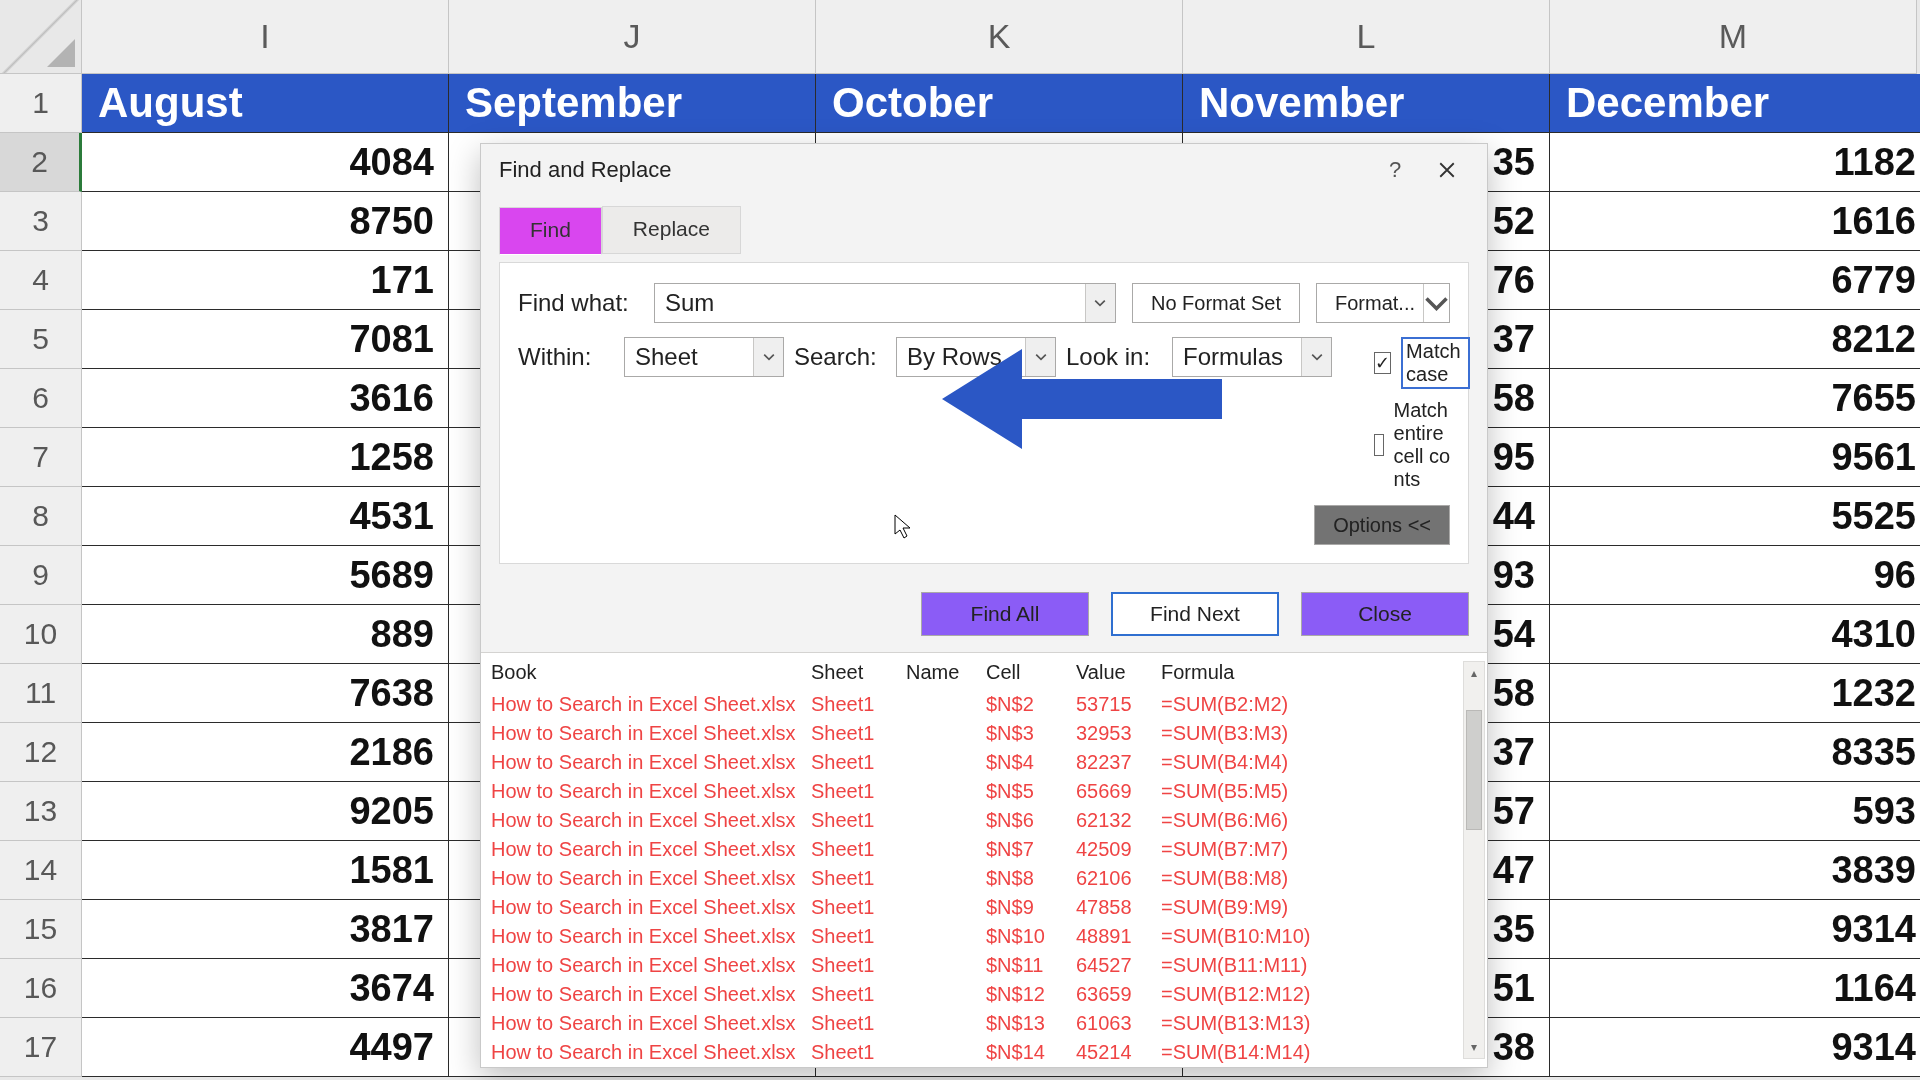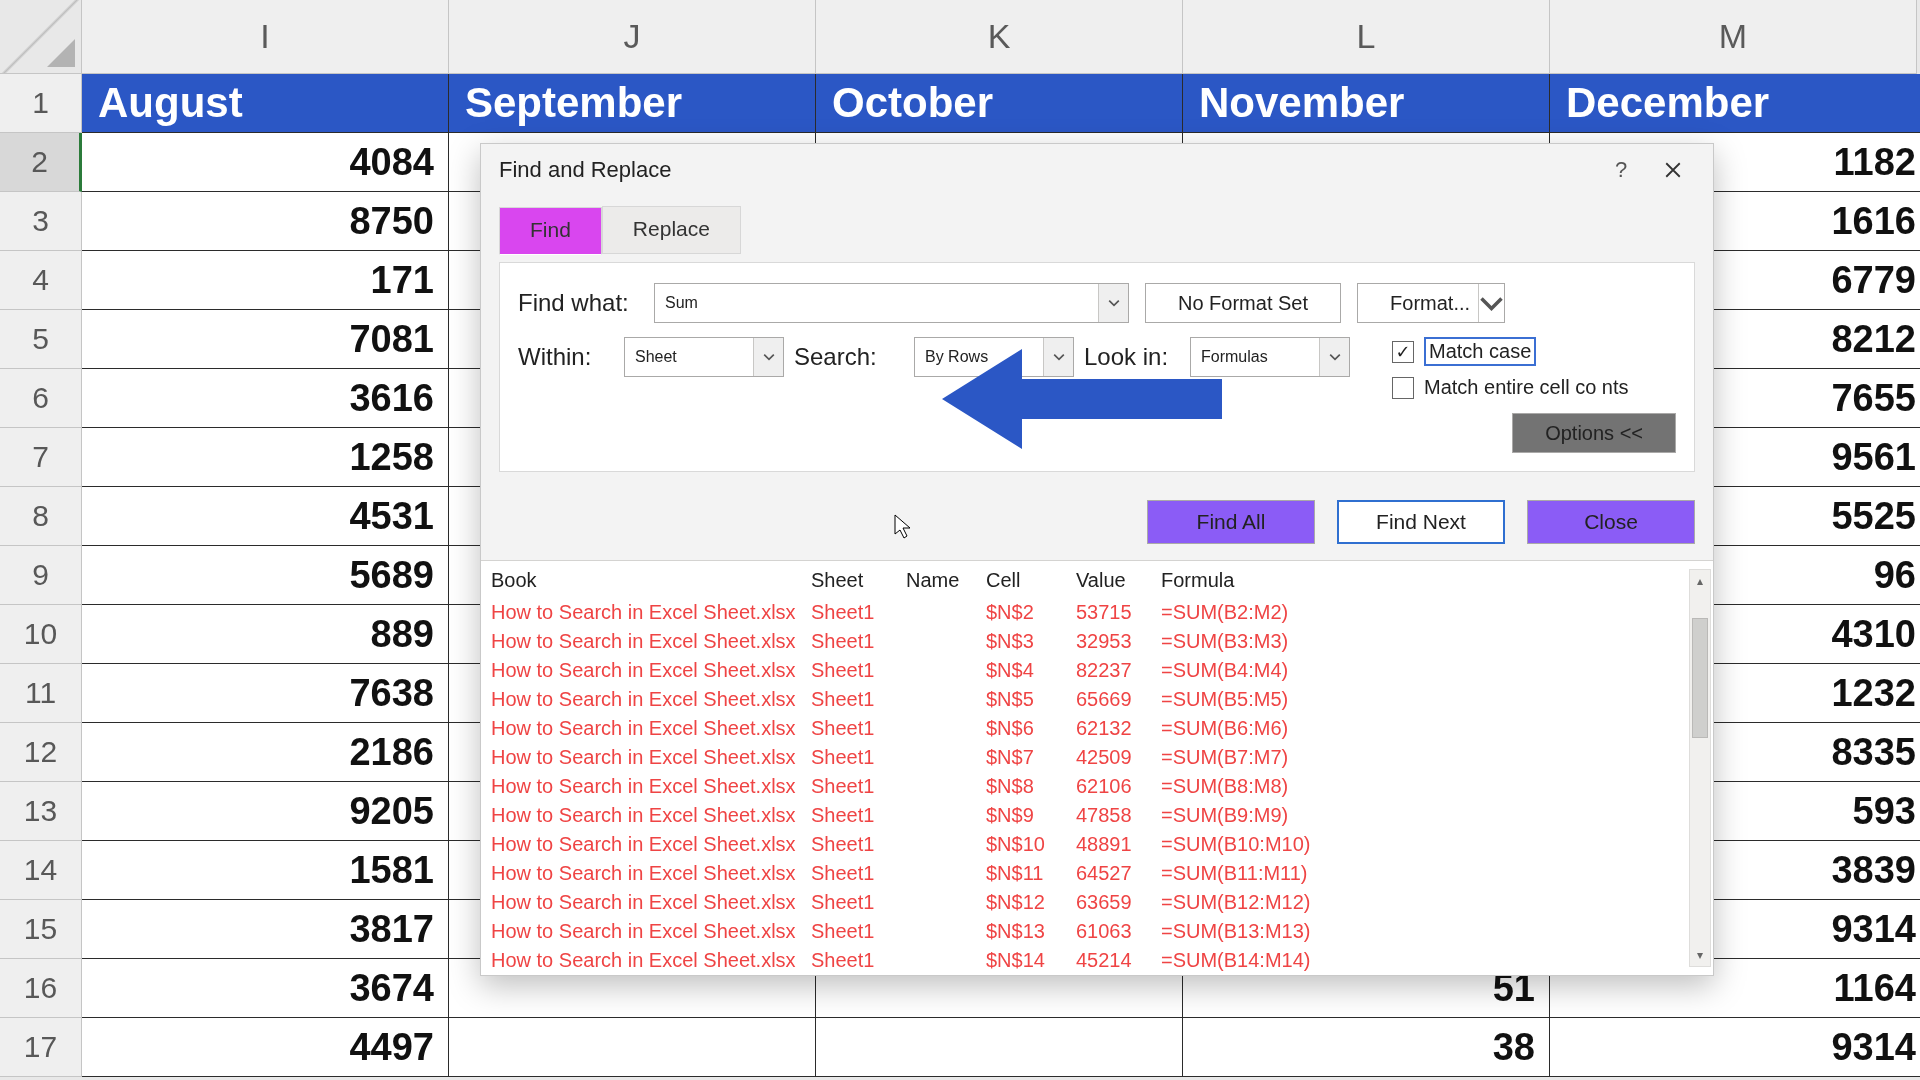--- a/index.html
+++ b/index.html
@@ -17,40 +17,40 @@
 .rows { position: absolute; top: 74px; left: 0; right: 0; bottom: 0; }
 .row { display: flex; height: 59px; }
 .rowh { flex: 0 0 82px; height: 100%; display: flex; align-items: center; justify-content: center; font-size: 30px; color: #585858; background: #efefef; border-right: 1px solid #c5c5c5; border-bottom: 1px solid #c5c5c5; }
 .row.selrow .rowh { background: #d8d8d8; border-right: 3px solid #2b7b3a; }
 .cell { flex: 0 0 367px; height: 100%; border-right: 1px solid #2b2b2b; border-bottom: 1px solid #2b2b2b; display: flex; align-items: center; justify-content: flex-end; padding: 0 14px; font-size: 38px; font-weight: 700; color: #111; background: #fff; }
 .row.hdr .cell { background: #2b57c5; color: #fff; justify-content: flex-start; padding-left: 16px; font-size: 42px; font-weight: 700; }
 
 .cell.last { flex: 0 0 380px; border-right: none; }
 
 
-.dlg { position: absolute; left: 480px; top: 143px; width: 1234px; background: #f3f3f3; border: 1px solid #c9c9c9; box-shadow: 0 10px 30px rgba(0,0,0,.25); font-size: 20px; color: #222; }
+.dlg { position: absolute; left: 480px; top: 143px; width: 1008px; background: #f3f3f3; border: 1px solid #c9c9c9; box-shadow: 0 10px 30px rgba(0,0,0,.25); font-size: 20px; color: #222; }
 .dlg-title { height: 52px; display: flex; align-items: center; padding: 0 14px 0 18px; font-size: 22px; }
 .dlg-title .sp { flex: 1; }
 .dlg-title .hbtn { width: 52px; height: 40px; display: flex; align-items: center; justify-content: center; color: #555; font-size: 22px; cursor: pointer; }
 .dlg-title .xbtn svg { width: 18px; height: 18px; }
 
 .dlg-body { padding: 10px 18px 14px 18px; }
 
 .tabs { display: flex; gap: 0; margin-bottom: 8px; }
 .tab { padding: 10px 30px 12px 30px; font-size: 21px; color: #333; background: #ecebea; border: 1px solid #d7d7d7; cursor: pointer; }
 .tab.active { background: #d946ef; border-bottom-color: #fff; position: relative; top: 1px; }
 
 .panel { background: #fff; border: 1px solid #d9d9d9; padding: 20px 18px 18px 18px; }
 .frow { display: flex; align-items: center; gap: 16px; margin-bottom: 14px; }
 .lbl { width: 120px; font-size: 24px; color: #222; }
-.combo { position: relative; height: 40px; display: flex; align-items: center; background: #fff; border: 1px solid #aaa9a8; padding: 0 36px 0 10px; font-size: 16px; min-width: 150px; }
+.combo { position: relative; height: 40px; display: flex; align-items: center; background: #fff; border: 1px solid #aaa9a8; padding: 0 36px 0 10px; font-size: 24px; min-width: 150px; }
 .combo .caret { position: absolute; right: 0; top: 0; bottom: 0; width: 30px; display: flex; align-items: center; justify-content: center; background: #efefef; border-left: 1px solid #c8c7c5; }
 .combo .caret svg { width: 12px; height: 12px; }
 .findwhat { flex: 1; max-width: 475px; }
-.btn { height: 40px; padding: 0 32px; border: 1px solid #aaa9a8; background: #fff; font-size: 20px; cursor: pointer; display: flex; align-items: center; }
+.btn { height: 40px; padding: 0 18px; border: 1px solid #aaa9a8; background: #fff; font-size: 20px; cursor: pointer; display: flex; align-items: center; }
 .btn.split { padding-right: 34px; position: relative; }
 .btn.split .caret { position: absolute; right: 0; top: 0; bottom: 0; width: 26px; border-left: 1px solid #c8c7c5; display: flex; align-items: center; justify-content: center; }
 
 .checks { display: flex; flex-direction: column; gap: 10px; }
 .chk { display: flex; align-items: center; gap: 10px; font-size: 20px; }
 .chk .box { width: 22px; height: 22px; border: 1.5px solid #666; display: flex; align-items: center; justify-content: center; background: #fff; }
 .chk .box.checked::after { content: "✓"; font-size: 18px; color: #222; line-height: 1; }
 .chk .lblhi { border: 2px solid #3b6fd3; padding: 1px 3px; }
 
 .opts-row { display: flex; justify-content: flex-end; margin-top: 8px; }
@@ -283,21 +283,21 @@
               <span class="lbl" style="width:90px">Within:</span>
               <span class="combo" style="min-width:160px">
                 <span>Sheet</span>
                 <span class="caret">
                     <svg viewBox="0 0 10 10">
                       <path d="M1 3 L5 7 L9 3" stroke="#555" stroke-width="1.4" fill="none"></path>
                     </svg>
                   </span>
               </span>
             </div>
-            <div style="display:flex;align-items:center;gap:30px">
+            <div style="display:flex;align-items:center;gap:12px">
               <span class="lbl" style="width:90px">Search:</span>
               <span class="combo" style="min-width:160px">
                 <span>By Rows</span>
                 <span class="caret">
                     <svg viewBox="0 0 10 10">
                       <path d="M1 3 L5 7 L9 3" stroke="#555" stroke-width="1.4" fill="none"></path>
                     </svg>
                   </span>
               </span>
             </div>

